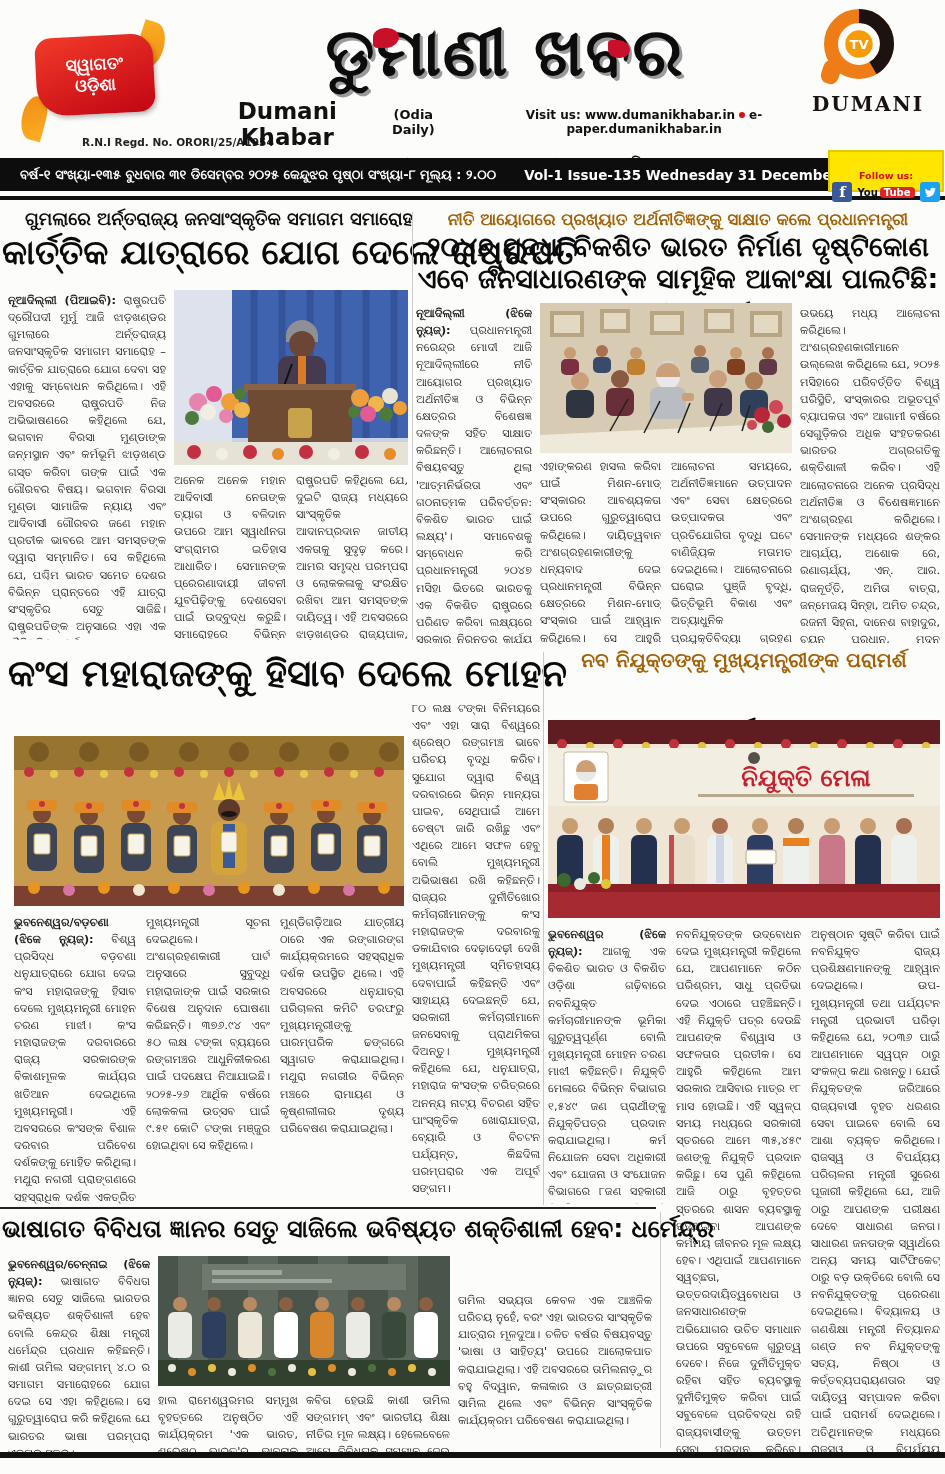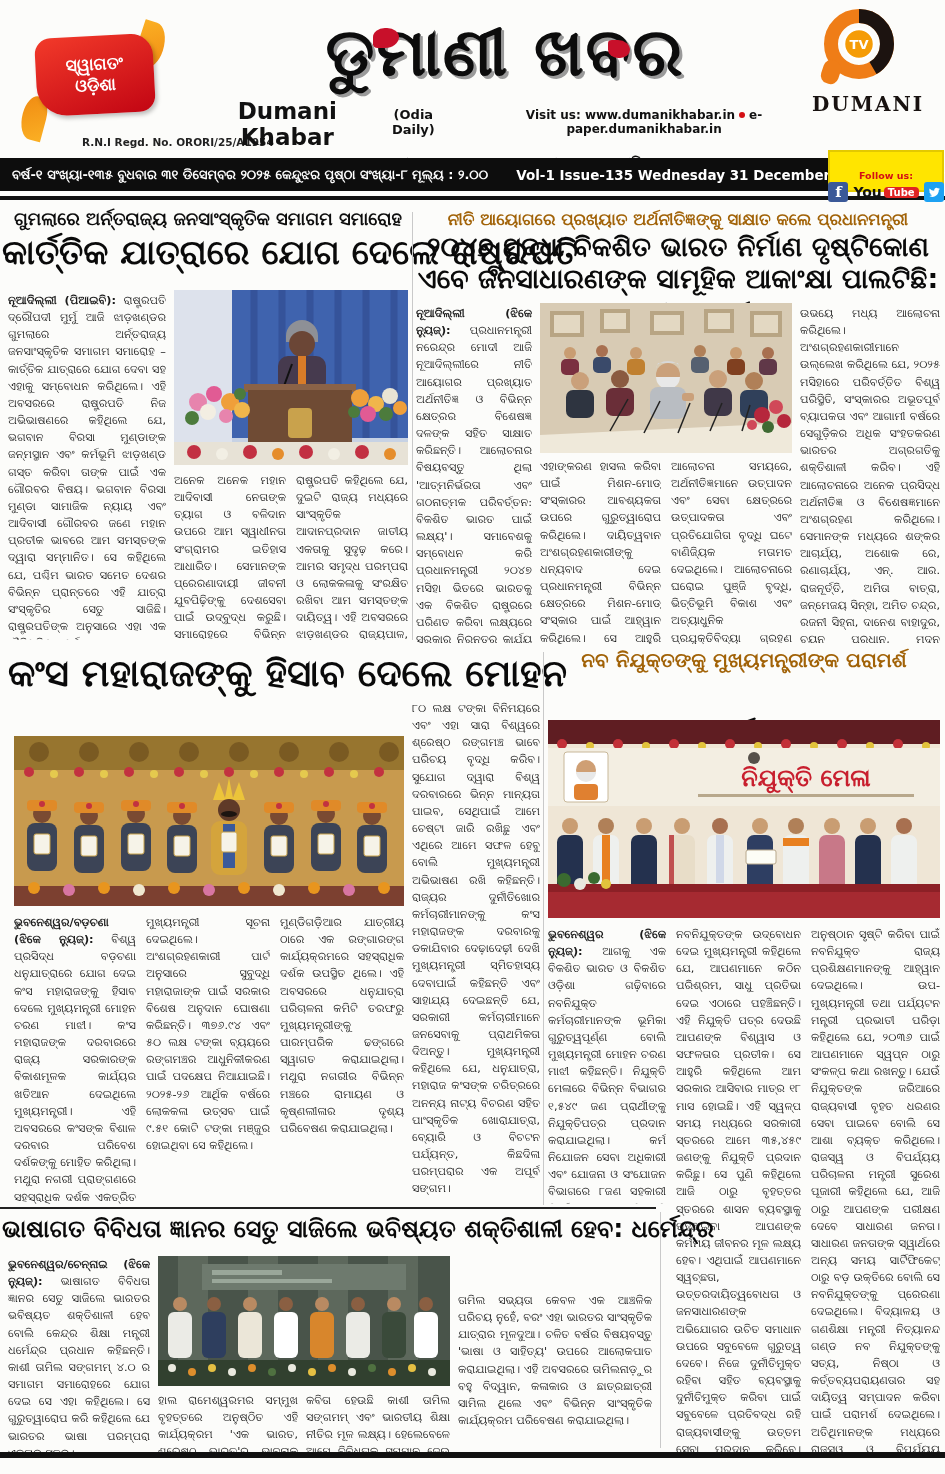--- a/index.html
+++ b/index.html
@@ -28,26 +28,26 @@
   .tvlogo{left:812px;top:4px;width:120px;}
   .tvname{font-family:"DejaVu Serif","Liberation Serif",serif;font-size:20px;font-weight:900;
           letter-spacing:2px;color:#181210;margin-top:-4px;}
   .followbox{left:828px;top:150px;width:116px;height:42px;background:#ffe500;border:2px solid #e3c900;
              box-sizing:border-box;display:flex;flex-direction:column;align-items:center;z-index:4;}
   .followtxt{font-size:9.5px;font-weight:bold;color:#d40f14;line-height:1.2;margin-top:18px;}
   .socialrow{display:flex;align-items:center;gap:5px;margin-top:1px;}
   .fbic{width:20px;height:20px;background:#3b5998;color:#fff;border-radius:3px;font-weight:bold;
         font-family:"DejaVu Serif",serif;font-size:15px;display:flex;align-items:center;justify-content:center;}
   .ytwrap{display:flex;align-items:center;gap:2px;}
-  .ytyou{font-size:14px;font-weight:900;color:#111;text-decoration:underline;}
+  .ytyou{font-size:10px;font-weight:900;color:#111;text-decoration:underline;}
   .yttube{background:#e02423;color:#fff;font-size:10px;font-weight:900;border-radius:4px;padding:0 4px;}
   .twic{width:20px;height:20px;background:#1da1f2;border-radius:3px;display:flex;align-items:center;justify-content:center;}
   
   .datebar{left:0;top:158px;width:828px;height:33px;background:#0d0d0d;display:flex;align-items:center;
-           padding:0 12px;box-sizing:border-box;gap:14px;}
+           padding:0 20px;box-sizing:border-box;gap:14px;}
   .datebar .od{color:#fff;font-size:13px;font-weight:bold;white-space:nowrap;}
   .datebar .sep{width:1px;height:22px;background:#fff;}
   .datebar .en{color:#fff;font-size:13.5px;font-weight:bold;white-space:nowrap;}
   .thickrule{left:0;top:196px;width:945px;height:4px;background:#111;}
   .botrule{left:0;top:1452px;width:945px;height:6px;background:#111;}
   
   .kicker{font-weight:bold;text-align:center;white-space:nowrap;color:#0d0d0d;}
   .kicker.red{color:#a16207;}
   .headline{font-weight:900;text-align:center;color:#0a0a0a;letter-spacing:0;}
   .col{font-size:11.3px;line-height:1.52;text-align:justify;color:#1c1c1c;overflow:hidden;}
@@ -109,21 +109,21 @@
     </div>
   </div>
 
   <div class="abs datebar">
     <span class="od">ବର୍ଷ-୧ ସଂଖ୍ୟା-୧୩୫   ବୁଧବାର   ୩୧ ଡିସେମ୍ବର ୨୦୨୫   କେନ୍ଦୁଝର   ପୃଷ୍ଠା ସଂଖ୍ୟା-୮   ମୂଲ୍ୟ : ୨.୦୦</span>
     <span class="sep"></span>
     <span class="en">Vol-1 Issue-135  Wednesday  31  December 2025  Keonjhar  Pages-8  Rs. 2.00</span>
   </div>
   <div class="abs thickrule"></div>
 
-  <div class="abs kicker" style="left:8px;top:208px;width:400px;font-size:18px;">ଗୁମଲାରେ ଅର୍ନ୍ତରାଜ୍ୟ ଜନସାଂସ୍କୃତିକ ସମାଗମ ସମାରୋହ</div>
+  <div class="abs kicker" style="left:19px;top:208px;width:400px;font-size:18px;">ଗୁମଲାରେ ଅର୍ନ୍ତରାଜ୍ୟ ଜନସାଂସ୍କୃତିକ ସମାଗମ ସମାରୋହ</div>
   <div class="abs headline" style="left:2px;top:232px;width:412px;font-size:34px;white-space:nowrap;">କାର୍ତ୍ତିକ ଯାତ୍ରାରେ ଯୋଗ ଦେଲେ ରାଷ୍ଟ୍ରପତି</div>
   <div class="abs col" style="left:8px;top:292px;width:158px;height:348px;">
     <b class="dl">ନୂଆଦିଲ୍ଲୀ (ପିଆଇବି):</b> <span>ରାଷ୍ଟ୍ରପତି ଦ୍ରୌପଦୀ ମୁର୍ମୁ ଆଜି ଝାଡ଼ଖଣ୍ଡର ଗୁମଲାରେ ଅର୍ନ୍ତରାଜ୍ୟ ଜନସାଂସ୍କୃତିକ ସମାଗମ ସମାରୋହ – କାର୍ତ୍ତିକ ଯାତ୍ରାରେ ଯୋଗ ଦେବା ସହ ଏହାକୁ ସମ୍ବୋଧନ କରିଥିଲେ। ଏହି ଅବସରରେ ରାଷ୍ଟ୍ରପତି ନିଜ ଅଭିଭାଷଣରେ କହିଥିଲେ ଯେ, ଭଗବାନ ବିରସା ମୁଣ୍ଡାଙ୍କ ଜନ୍ମସ୍ଥାନ ଏବଂ କର୍ମଭୂମି ଝାଡ଼ଖଣ୍ଡ ଗସ୍ତ କରିବା ତାଙ୍କ ପାଇଁ ଏକ ଗୌରବର ବିଷୟ। ଭଗବାନ ବିରସା ମୁଣ୍ଡା ସାମାଜିକ ନ୍ୟାୟ ଏବଂ ଆଦିବାସୀ ଗୌରବର ଜଣେ ମହାନ ପ୍ରତୀକ ଭାବରେ ଆମ ସମସ୍ତଙ୍କ ଦ୍ୱାରା ସମ୍ମାନିତ। ସେ କହିଥିଲେ ଯେ, ପଶ୍ଚିମ ଭାରତ ସମେତ ଦେଶର ବିଭିନ୍ନ ପ୍ରାନ୍ତରେ ଏହି ଯାତ୍ରା ସଂସ୍କୃତିର ସେତୁ ସାଜିଛି। ରାଷ୍ଟ୍ରପତିଙ୍କ ଅନୁସାରେ ଏହା ଏକ ଐତିହାସିକ ମୁହୂର୍ତ୍ତ।</span>
   </div>
   <svg class="abs photo" style="left:174px;top:290px;" width="234" height="175" viewBox="0 0 234 175">
     <rect width="234" height="175" fill="#c7d2e4"></rect>
     <rect width="58" height="175" fill="#dde2ec"></rect>
     <rect x="58" width="176" height="148" fill="#3f63ae"></rect>
     <g stroke="#35539a" stroke-width="7">
         <line x1="80" y1="0" x2="80" y2="148"></line>

